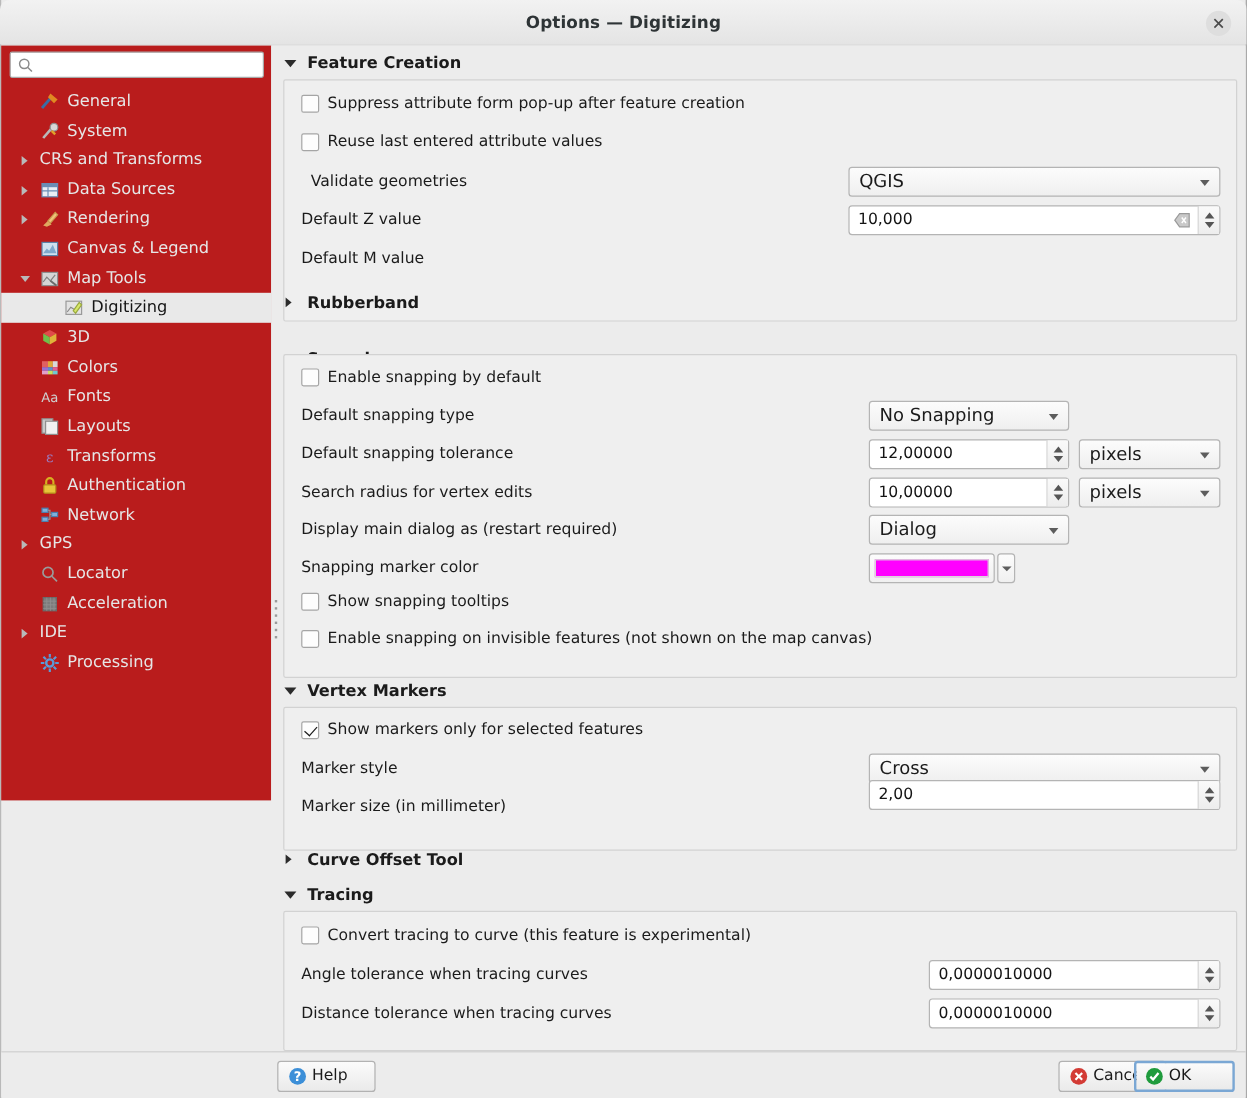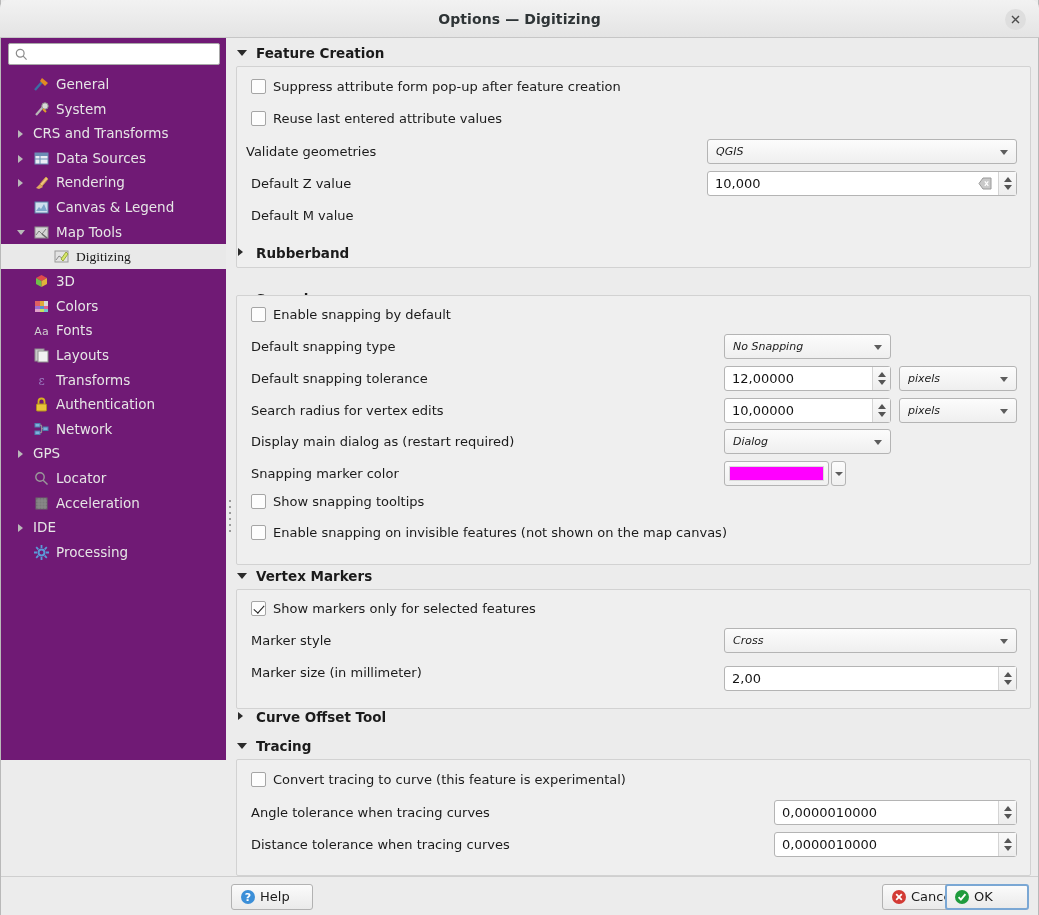--- a/index.html
+++ b/index.html
@@ -34,22 +34,22 @@
     width: 21px; height: 21px; border-radius: 50%;
     background: #dedede; color: #4b4b4b;
     text-align: center; line-height: 21px; font-size: 13px;
   }
   .frame-left  { position:absolute; left:0; top:0; width:1px; height:915px; background:#b9b9b9; }
   .frame-right { position:absolute; right:0; top:0; width:1px; height:915px; background:#b9b9b9; }
 
   
   .sidebar {
     position: absolute; left: 1px; top: 38px;
-    width: 225px; height: 722px;
-    background: #701a75;
+    width: 225px; height: 629px;
+    background: #b91c1c;
   }
   .search-wrap {
     position: absolute; left: 7px; top: 5px; width: 212px; height: 22px;
     background: #ffffff; border: 1px solid #a8a8a8; border-radius: 2px;
   }
   .search-wrap .mag {
     position: absolute; left: 6px; top: 4px; width: 13px; height: 13px;
   }
   .search-input {
     position: absolute; left: 24px; top: 0; width: 184px; height: 20px;
@@ -69,21 +69,21 @@
   }
   .nav-item .arrow.open {
     border-left: 4.5px solid transparent; border-right: 4.5px solid transparent;
     border-top: 5px solid #b9b9b9; border-bottom: 0; left: 16px; top: 10px;
   }
   .nav-item .ico {
     position: absolute; left: 32px; top: 4px; width: 17px; height: 17px;
   }
   .nav-item .lbl { position: absolute; left: 55px; top: 0; }
   .nav-item.noicon .lbl { left: 32px; }
-  .nav-item.child { height: 25px; line-height: 25px; font-family: Liberation Serif, serif; }
+  .nav-item.child { height: 25px; line-height: 25px; }
   .nav-item.child .ico { left: 52px; }
   .nav-item.child .lbl { left: 75px; }
   .nav-item.selected {
     background: #e9e9e9; color: #141414; font-weight: normal;
   }
 
   .splitter {
     position: absolute; left: 226px; top: 38px; width: 9px; height: 838px;
     background: #ececec;
   }
@@ -144,21 +144,21 @@
   .cb .txt { position: absolute; left: 22px; top: 0; font-size: 13px; }
 
   
   .combo {
     position: absolute; height: 25px;
     background: linear-gradient(#fcfcfc, #efefef);
     border: 1px solid #b4b4b4; border-radius: 3px;
   }
   .combo .val {
     position: absolute; left: 8px; top: 0; height: 23px; line-height: 23px;
-    font-size: 11px; color: #1b1b1b; font-style: italic;
+    font-size: 15px; color: #1b1b1b;
   }
   .combo .cdown {
     position: absolute; right: 8px; top: 10px;
     width: 0; height: 0;
     border-left: 4.5px solid transparent; border-right: 4.5px solid transparent;
     border-top: 5px solid #5d5d5d;
   }
 
   
   .spin {
@@ -431,21 +431,21 @@
     <div class="groupbox" style="left:1px; top:28px; width:795px; height:202px;">
       <div class="cb" style="left:14px; top:10px;">
         <span class="box"></span>
         <span class="txt">Suppress attribute form pop-up after feature creation</span>
       </div>
       <div class="cb" style="left:14px; top:42px;">
         <span class="box"></span>
         <span class="txt">Reuse last entered attribute values</span>
       </div>
 
-      <div class="row-label" style="left:9px; top:75px;">Validate geometries</div>
+      <div class="row-label" style="left:22px; top:75px;">Validate geometries</div>
       <div class="combo" style="left:470px; top:72px; width:310px;">
         <span class="val">QGIS</span>
         <span class="cdown"></span>
       </div>
 
       <div class="row-label" style="left:14px; top:107px;">Default Z value</div>
       <div class="spin" style="left:470px; top:104px; width:310px;">
         <span class="val">10,000</span>
         <span class="clear" style="right:24px;">
           <svg width="14" height="13" viewBox="0 0 14 13">
@@ -541,21 +541,21 @@
       <div class="cb" style="left:14px; top:9px;">
         <span class="box checked"></span>
         <span class="txt">Show markers only for selected features</span>
       </div>
       <div class="row-label" style="left:14px; top:41px;">Marker style</div>
       <div class="combo" style="left:487px; top:38px; width:293px;">
         <span class="val">Cross</span>
         <span class="cdown"></span>
       </div>
       <div class="row-label" style="left:14px; top:73px;">Marker size (in millimeter)</div>
-      <div class="spin" style="left:487px; top:76px; width:293px;padding-left:40px;">
+      <div class="spin" style="left:487px; top:60px; width:293px;padding-left:40px;">
         <span class="val">2,00</span>
         <span class="btns">
             <i class="up"></i>
             <i class="dn"></i>
           </span>
       </div>
     </div>
 
     <div class="sect-header" style="left:0; top:668px;">
       <span class="tri"></span>

